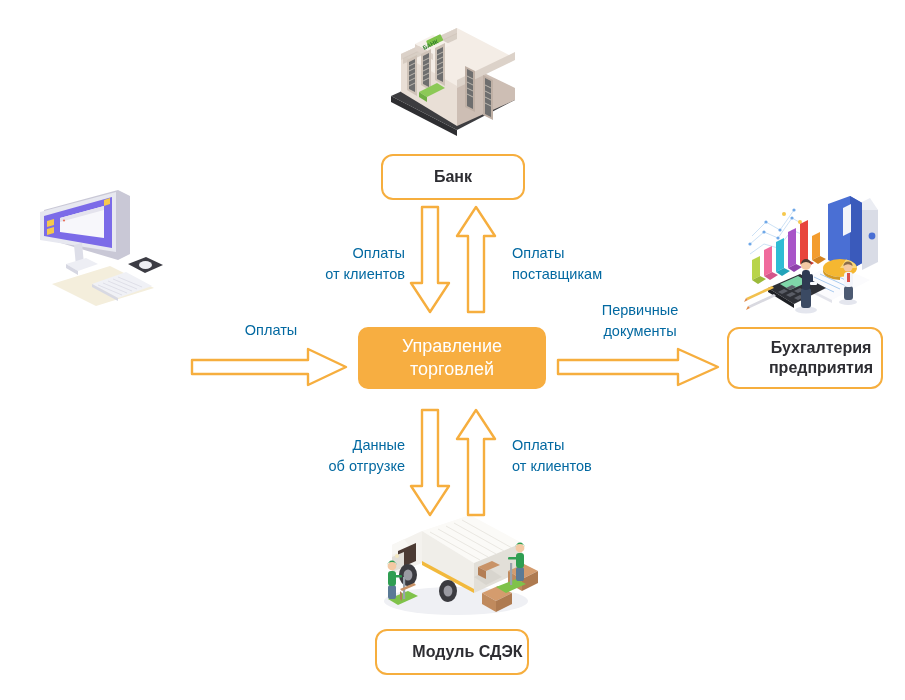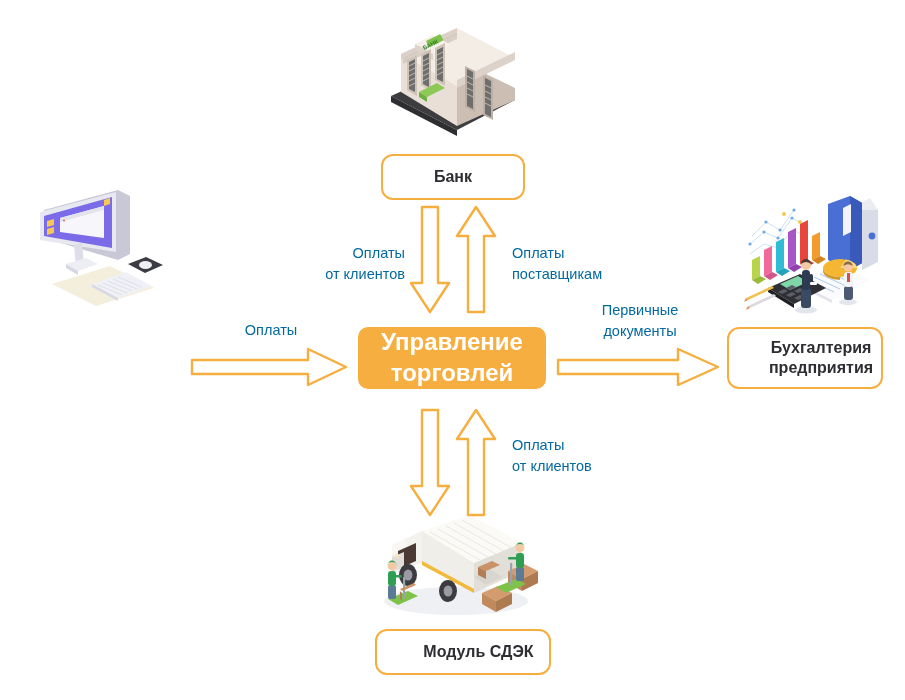--- a/index.html
+++ b/index.html
@@ -32,22 +32,22 @@
     background: #ffffff;
     border: 2px solid #F6AE3E;
     color: #2D2D32;
     font-weight: bold;
     font-size: 16px;
   }
   .node-filled {
     background: #F7AE41;
     border: 2px solid #F7AE41;
     color: #ffffff;
-    font-weight: bold;
-    font-size: 24px;
+    font-weight: normal;
+    font-size: 18px;
     border-radius: 10px;
   }
   .edge-label {
     position: absolute;
     color: #0369a1;
     font-size: 14.5px;
     line-height: 1.42;
     white-space: pre-line;
     text-align: center;
   }
@@ -350,28 +350,30 @@
 
   <div class="edge-label" style="left:565px; top:300px; width:150px;">Первичные
 документы</div>
 
   <div class="edge-label align-right" style="left:230px; top:243px; width:175px;">Оплаты
 от клиентов</div>
 
   <div class="edge-label align-left" style="left:512px; top:243px; width:180px;">Оплаты
 поставщикам</div>
 
+  <div class="edge-label align-right" style="left:230px; top:435px; width:175px;">Данные
+об отгрузке</div>
 
   <div class="edge-label align-left" style="left:512px; top:435px; width:180px;">Оплаты
 от клиентов</div>
 
 
   <div class="node-box node-outline" style="left:381px; top:154px; width:144px; height:46px;">Банк</div>
 
   <div class="node-box node-filled" style="left:358px; top:327px; width:188px; height:62px;">Управление
 торговлей</div>
 
   <div class="node-box node-outline" style="left:727px; top:327px; width:156px; height:62px;padding-left:32px;">Бухгалтерия
 предприятия</div>
 
-  <div class="node-box node-outline" style="left:375px; top:629px; width:176px; height:46px;padding-left:31px;">Модуль СДЭК</div>
+  <div class="node-box node-outline" style="left:375px; top:629px; width:154px; height:46px;padding-left:31px;">Модуль СДЭК</div>
 
 </div>
 
 </body></html>

